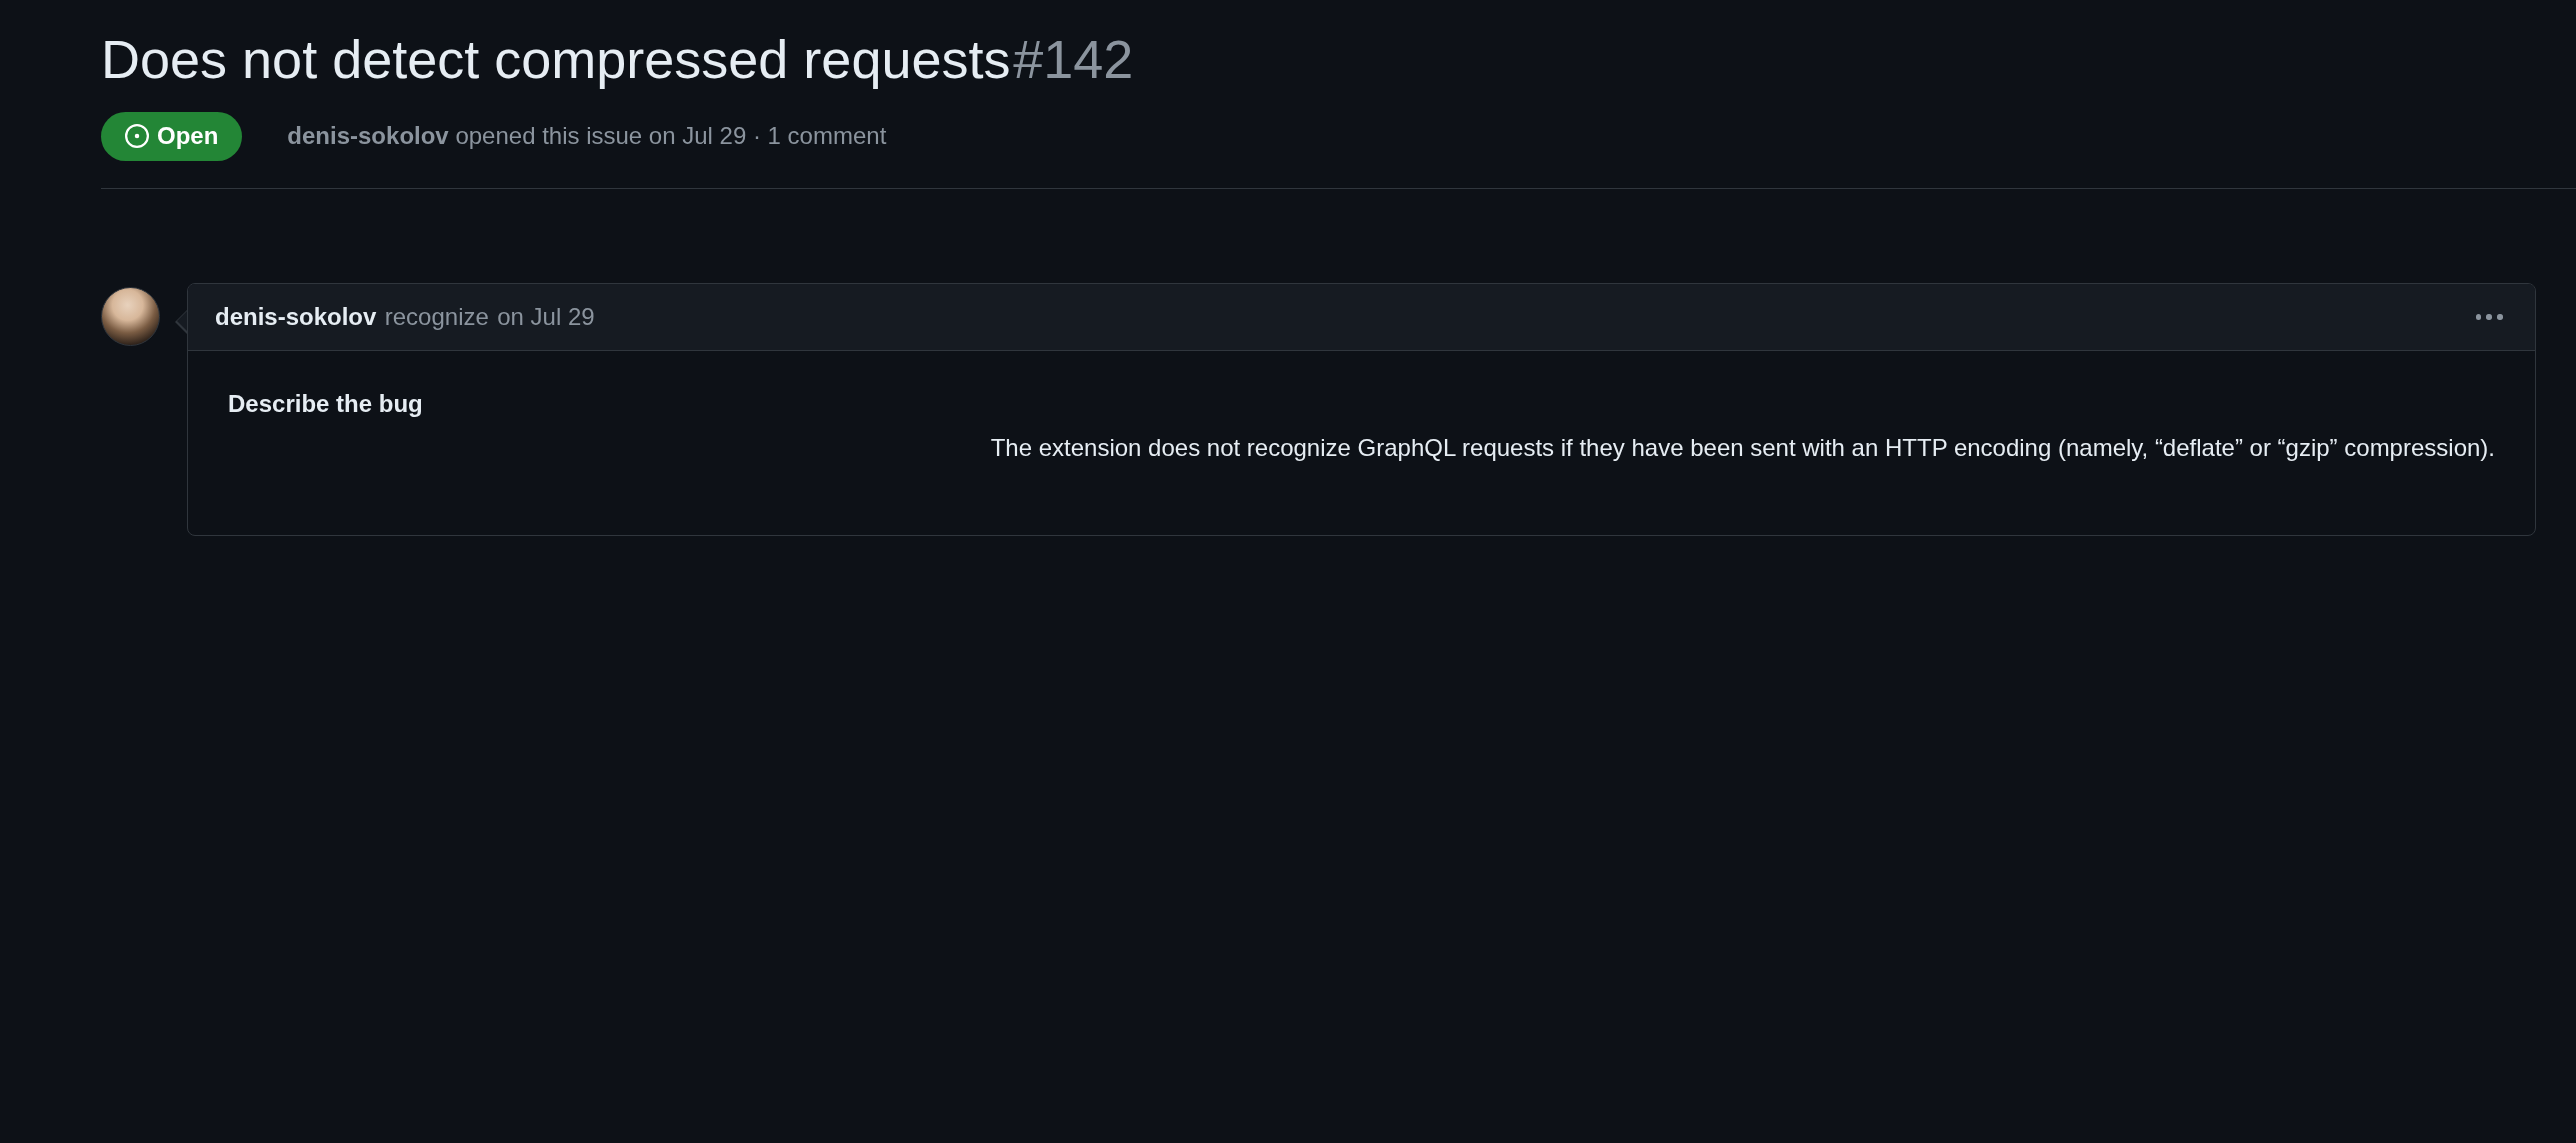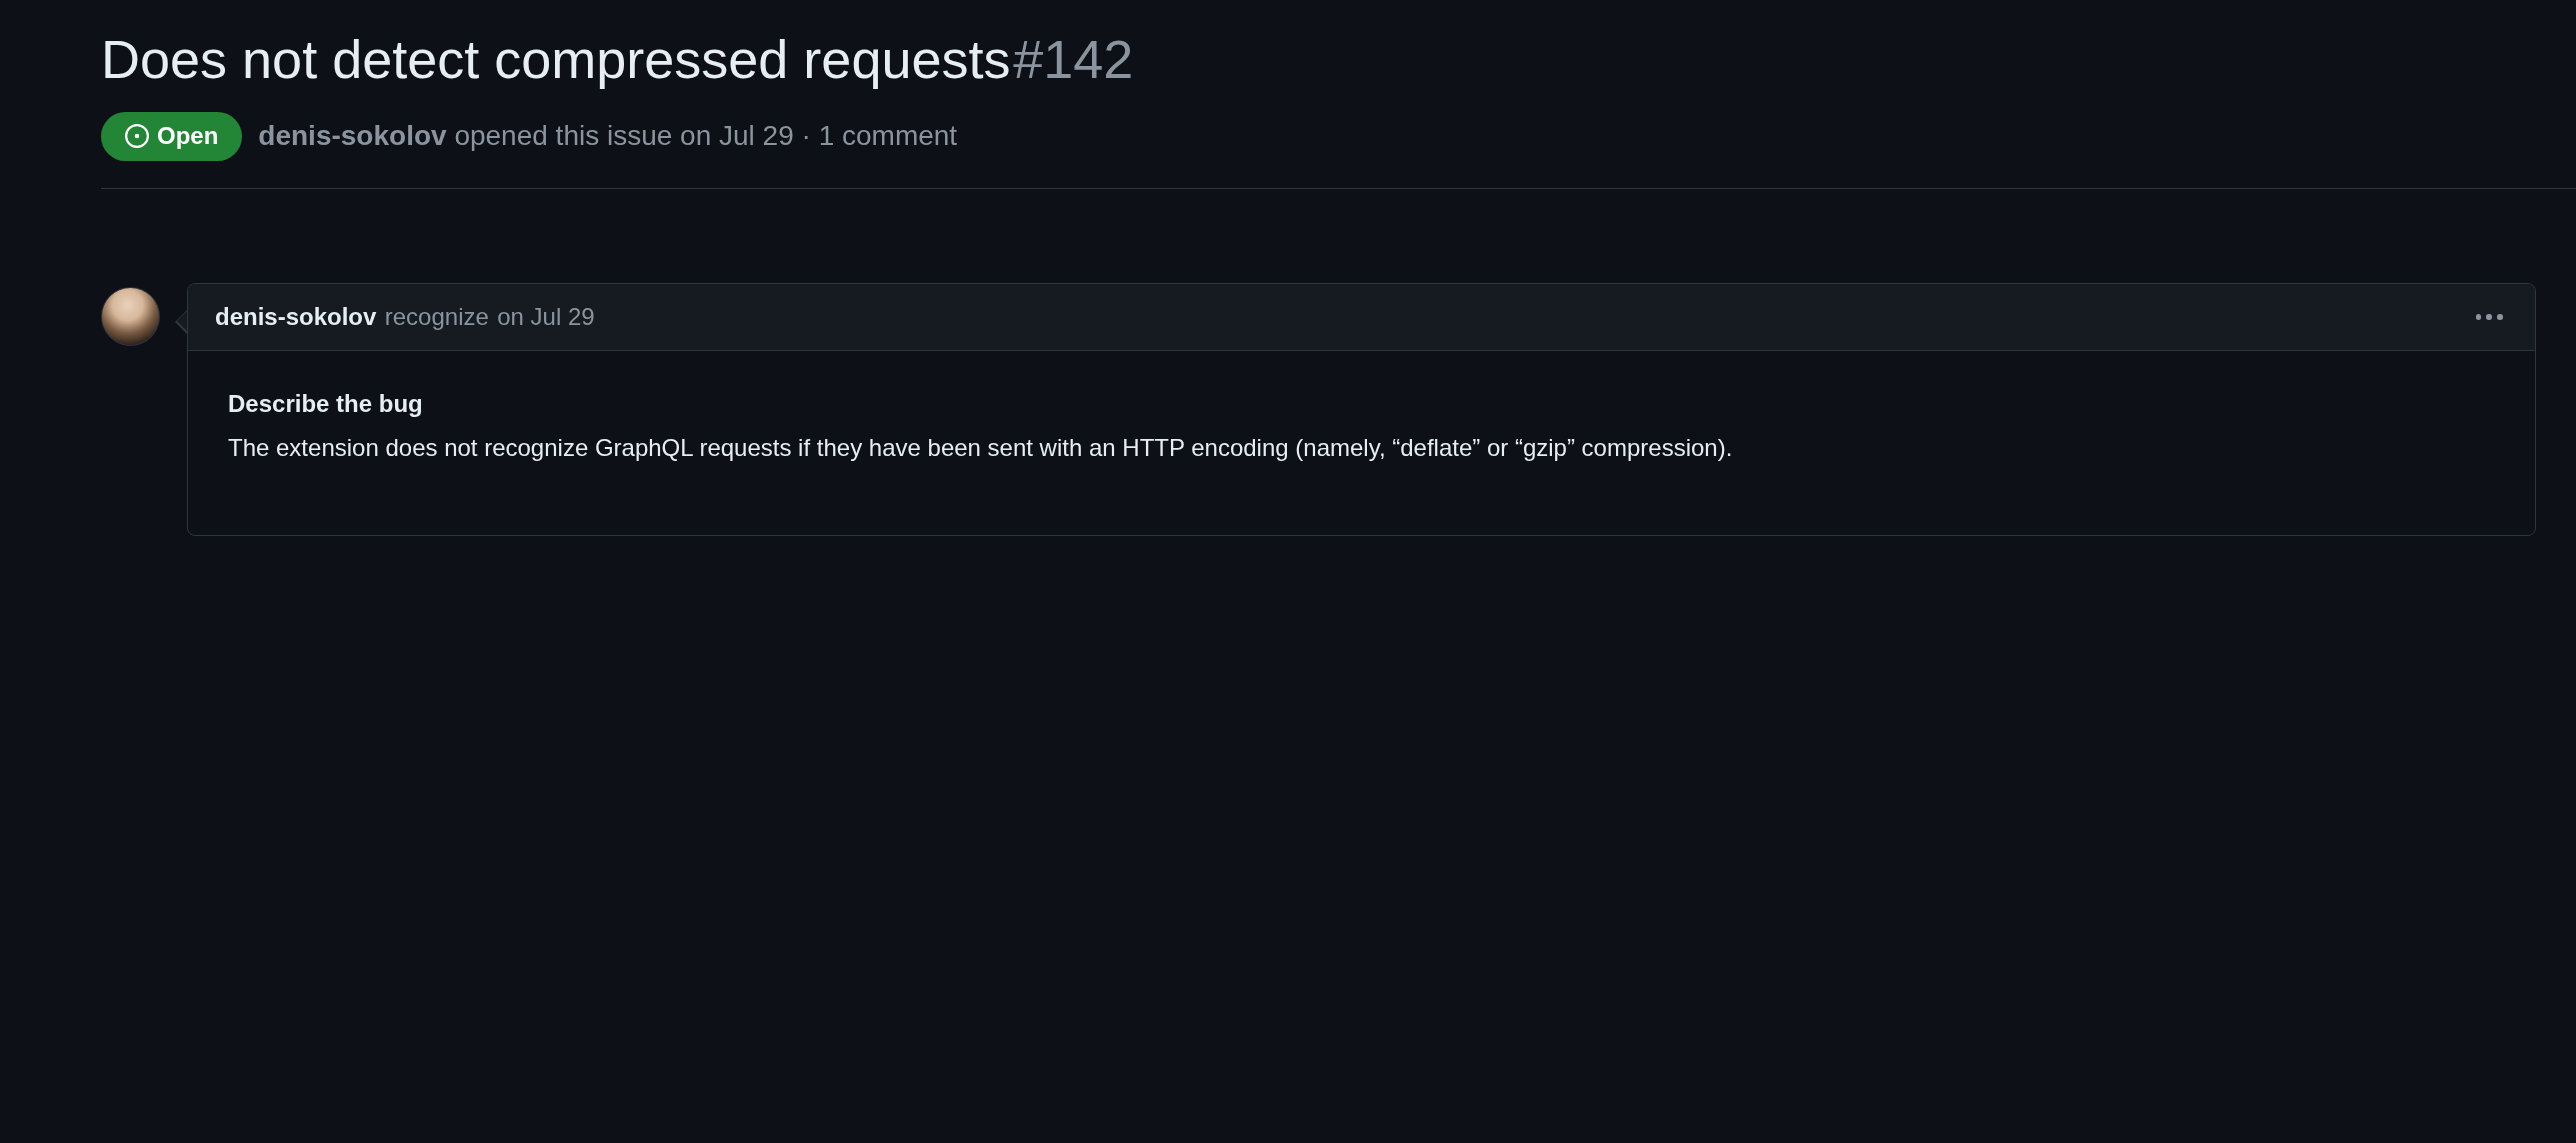--- a/index.html
+++ b/index.html
@@ -53,22 +53,23 @@
     font-size: 24px;
     padding: 10.7px 24px;
     border-radius: 670px;
   }
   .status-badge svg {
     width: 24px;
     height: 24px;
     fill: #ffffff;
   }
   .meta-text {
-    font-size: 28px;
-    color: #8b949e;
+    font-size: 24px;
+    color: #8b949e;
+    margin-left: 29px;
   }
   .meta-author {
     color: #8b949e;
     font-weight: 600;
   }
   .divider {
     border: none;
     border-top: 1.3px solid #30363d;
     margin: 0 0 0 101px;
   }
@@ -162,20 +163,21 @@
     font-size: 24px;
     line-height: 1.55;
     color: #e6edf3;
   }
   .comment-body .section-heading {
     font-weight: 700;
     margin-bottom: 7px;
   }
   .comment-body .para {
     margin-bottom: 28px;
+    text-align: right;
   }
   .comment-body ol {
     list-style: decimal;
     padding-left: 39px;
   }
   .comment-body ol li {
     margin-bottom: 5.4px;
   }
   .link {
     color: #58a6ff;

